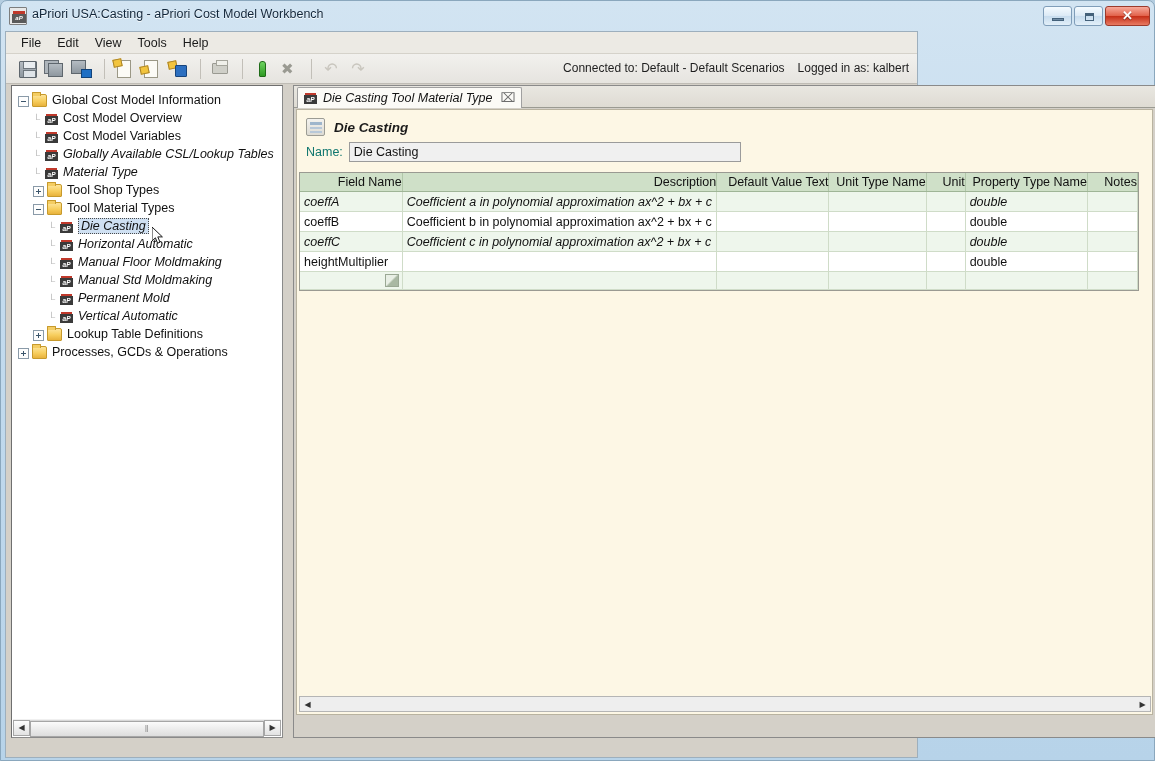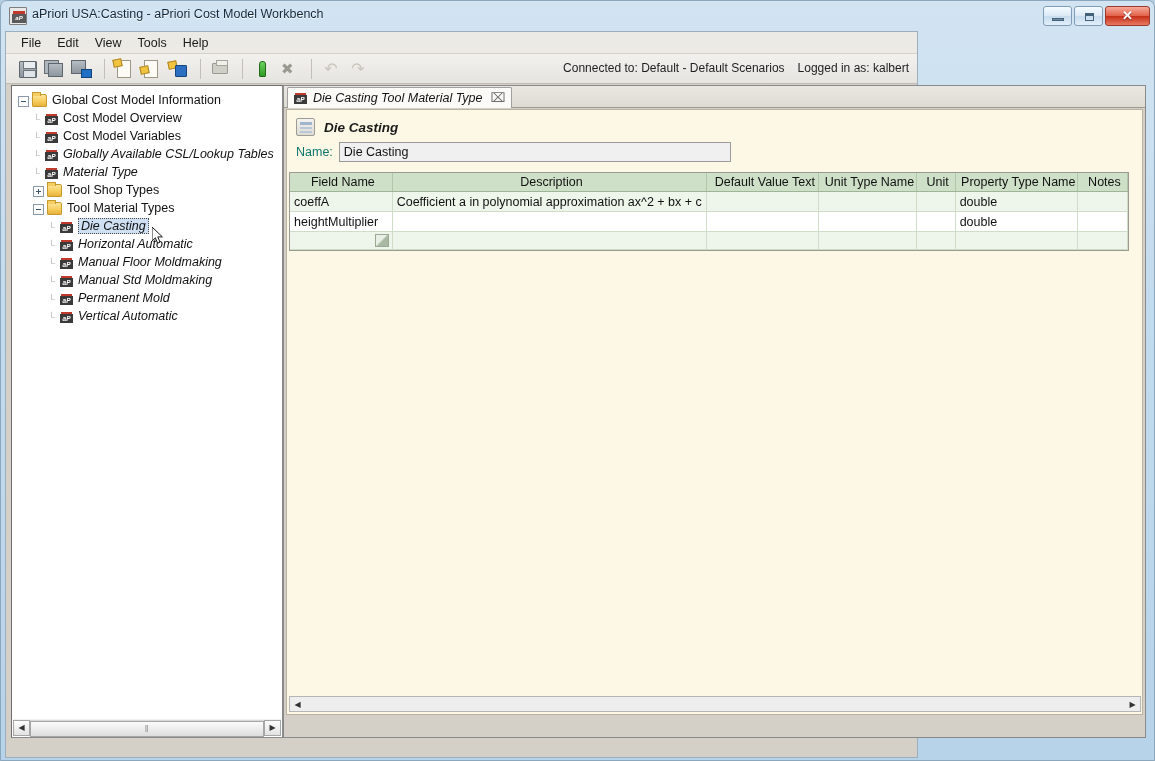--- a/index.html
+++ b/index.html
@@ -196,21 +196,21 @@
   .sb-thumb {
     height: 16px; width: 100%;
     background: linear-gradient(to bottom, #fbfbfb, #dddddd);
     border: 1px solid #a6a6a6;
     display:flex;align-items:center;justify-content:center;
     color:#8d8d8d; font-size:9px; letter-spacing:1px;
   }
 
   
   .editor-panel {
-    margin-left: 0;
+    margin-left: 10px;
     width: 863px; height: 653px;
     background: #d4d0c8;
     border: 1px solid #8a8a8a;
     position: relative;
   }
   .tabstrip {
     position: absolute; left: 0; top: 0;
     width: 100%; height: 22px;
     background: linear-gradient(to bottom,#e9e7e1,#dedbd3);
     border-bottom: 1px solid #9a9a92;
@@ -269,32 +269,32 @@
     width: 840px;
     border: 1px solid #9a9a92;
     background: #fff;
   }
   table.grid { border-collapse: collapse; width: 100%; table-layout: fixed; }
   table.grid th {
     background: #cfe0c8;
     border-right: 1px solid #b1c7a9;
     border-bottom: 1px solid #9fb597;
     font-size: 12.5px; font-weight: normal; color: #111;
-    text-align: center; padding: 2px 0 2px 4px;
+    text-align: right; padding: 2px 0 2px 4px;
     height: 18px;
   }
   table.grid td {
     border-right: 1px solid #cfdcc8;
     border-bottom: 1px solid #cfdcc8;
     font-size: 12.5px; color: #111;
     padding: 2px 0 2px 4px;
     height: 20px;
     overflow: hidden; white-space: nowrap;
   }
-  tr.even td { background: #eef6ec; }
+  tr.even td { background: #eef6ec; font-style: italic; }
   tr.odd  td { background: #ffffff; }
   tr.newrow td { background: #eef6ec; height: 18px; }
   .newrow-marker {
     float: right; margin-right: 3px;
     width: 14px; height: 13px;
     background: linear-gradient(135deg,#e8efe5 45%, #a9b8a3 55%);
     border: 1px solid #9aa894;
     transform: skewX(0deg);
   }
 
@@ -501,20 +501,32 @@
               <span class="tlabel italic">Permanent Mold</span>
             </div>
             <div class="trow">
               <span style="width:36px;display:inline-block;flex:0 0 auto"></span>
               <span class="tline">└</span>
               <span class="apicon">
                 <span class="ap-red"></span>
                 <span class="ap-blk">aP</span>
               </span>
               <span class="tlabel italic">Vertical Automatic</span>
+            </div>
+            <div class="trow">
+              <span style="width:21px;display:inline-block;flex:0 0 auto"></span>
+              <span class="texp plus"></span>
+              <span class="folder"></span>
+              <span class="tlabel">Lookup Table Definitions</span>
+            </div>
+            <div class="trow">
+              <span style="width:6px;display:inline-block;flex:0 0 auto"></span>
+              <span class="texp plus"></span>
+              <span class="folder"></span>
+              <span class="tlabel">Processes, GCDs &amp; Operations</span>
             </div>
           </div>
         <div class="tree-hscroll">
           <div class="sb-arrow">◀</div>
           <div class="sb-track">
             <div class="sb-thumb">‖</div>
           </div>
           <div class="sb-arrow">▶</div>
         </div>
       </div>
@@ -572,20 +584,38 @@
                   <tr class="even">
                     <td>coeffA</td>
                     <td>Coefficient a in polynomial approximation ax^2 + bx + c</td>
                     <td></td>
                     <td></td>
                     <td></td>
                     <td>double</td>
                     <td></td>
                   </tr>
                   <tr class="odd">
+                    <td>coeffB</td>
+                    <td>Coefficient b in polynomial approximation ax^2 + bx + c</td>
+                    <td></td>
+                    <td></td>
+                    <td></td>
+                    <td>double</td>
+                    <td></td>
+                  </tr>
+                  <tr class="even">
+                    <td>coeffC</td>
+                    <td>Coefficient c in polynomial approximation ax^2 + bx + c</td>
+                    <td></td>
+                    <td></td>
+                    <td></td>
+                    <td>double</td>
+                    <td></td>
+                  </tr>
+                  <tr class="odd">
                     <td>heightMultiplier</td>
                     <td></td>
                     <td></td>
                     <td></td>
                     <td></td>
                     <td>double</td>
                     <td></td>
                   </tr>
                   <tr class="newrow">
                     <td>

